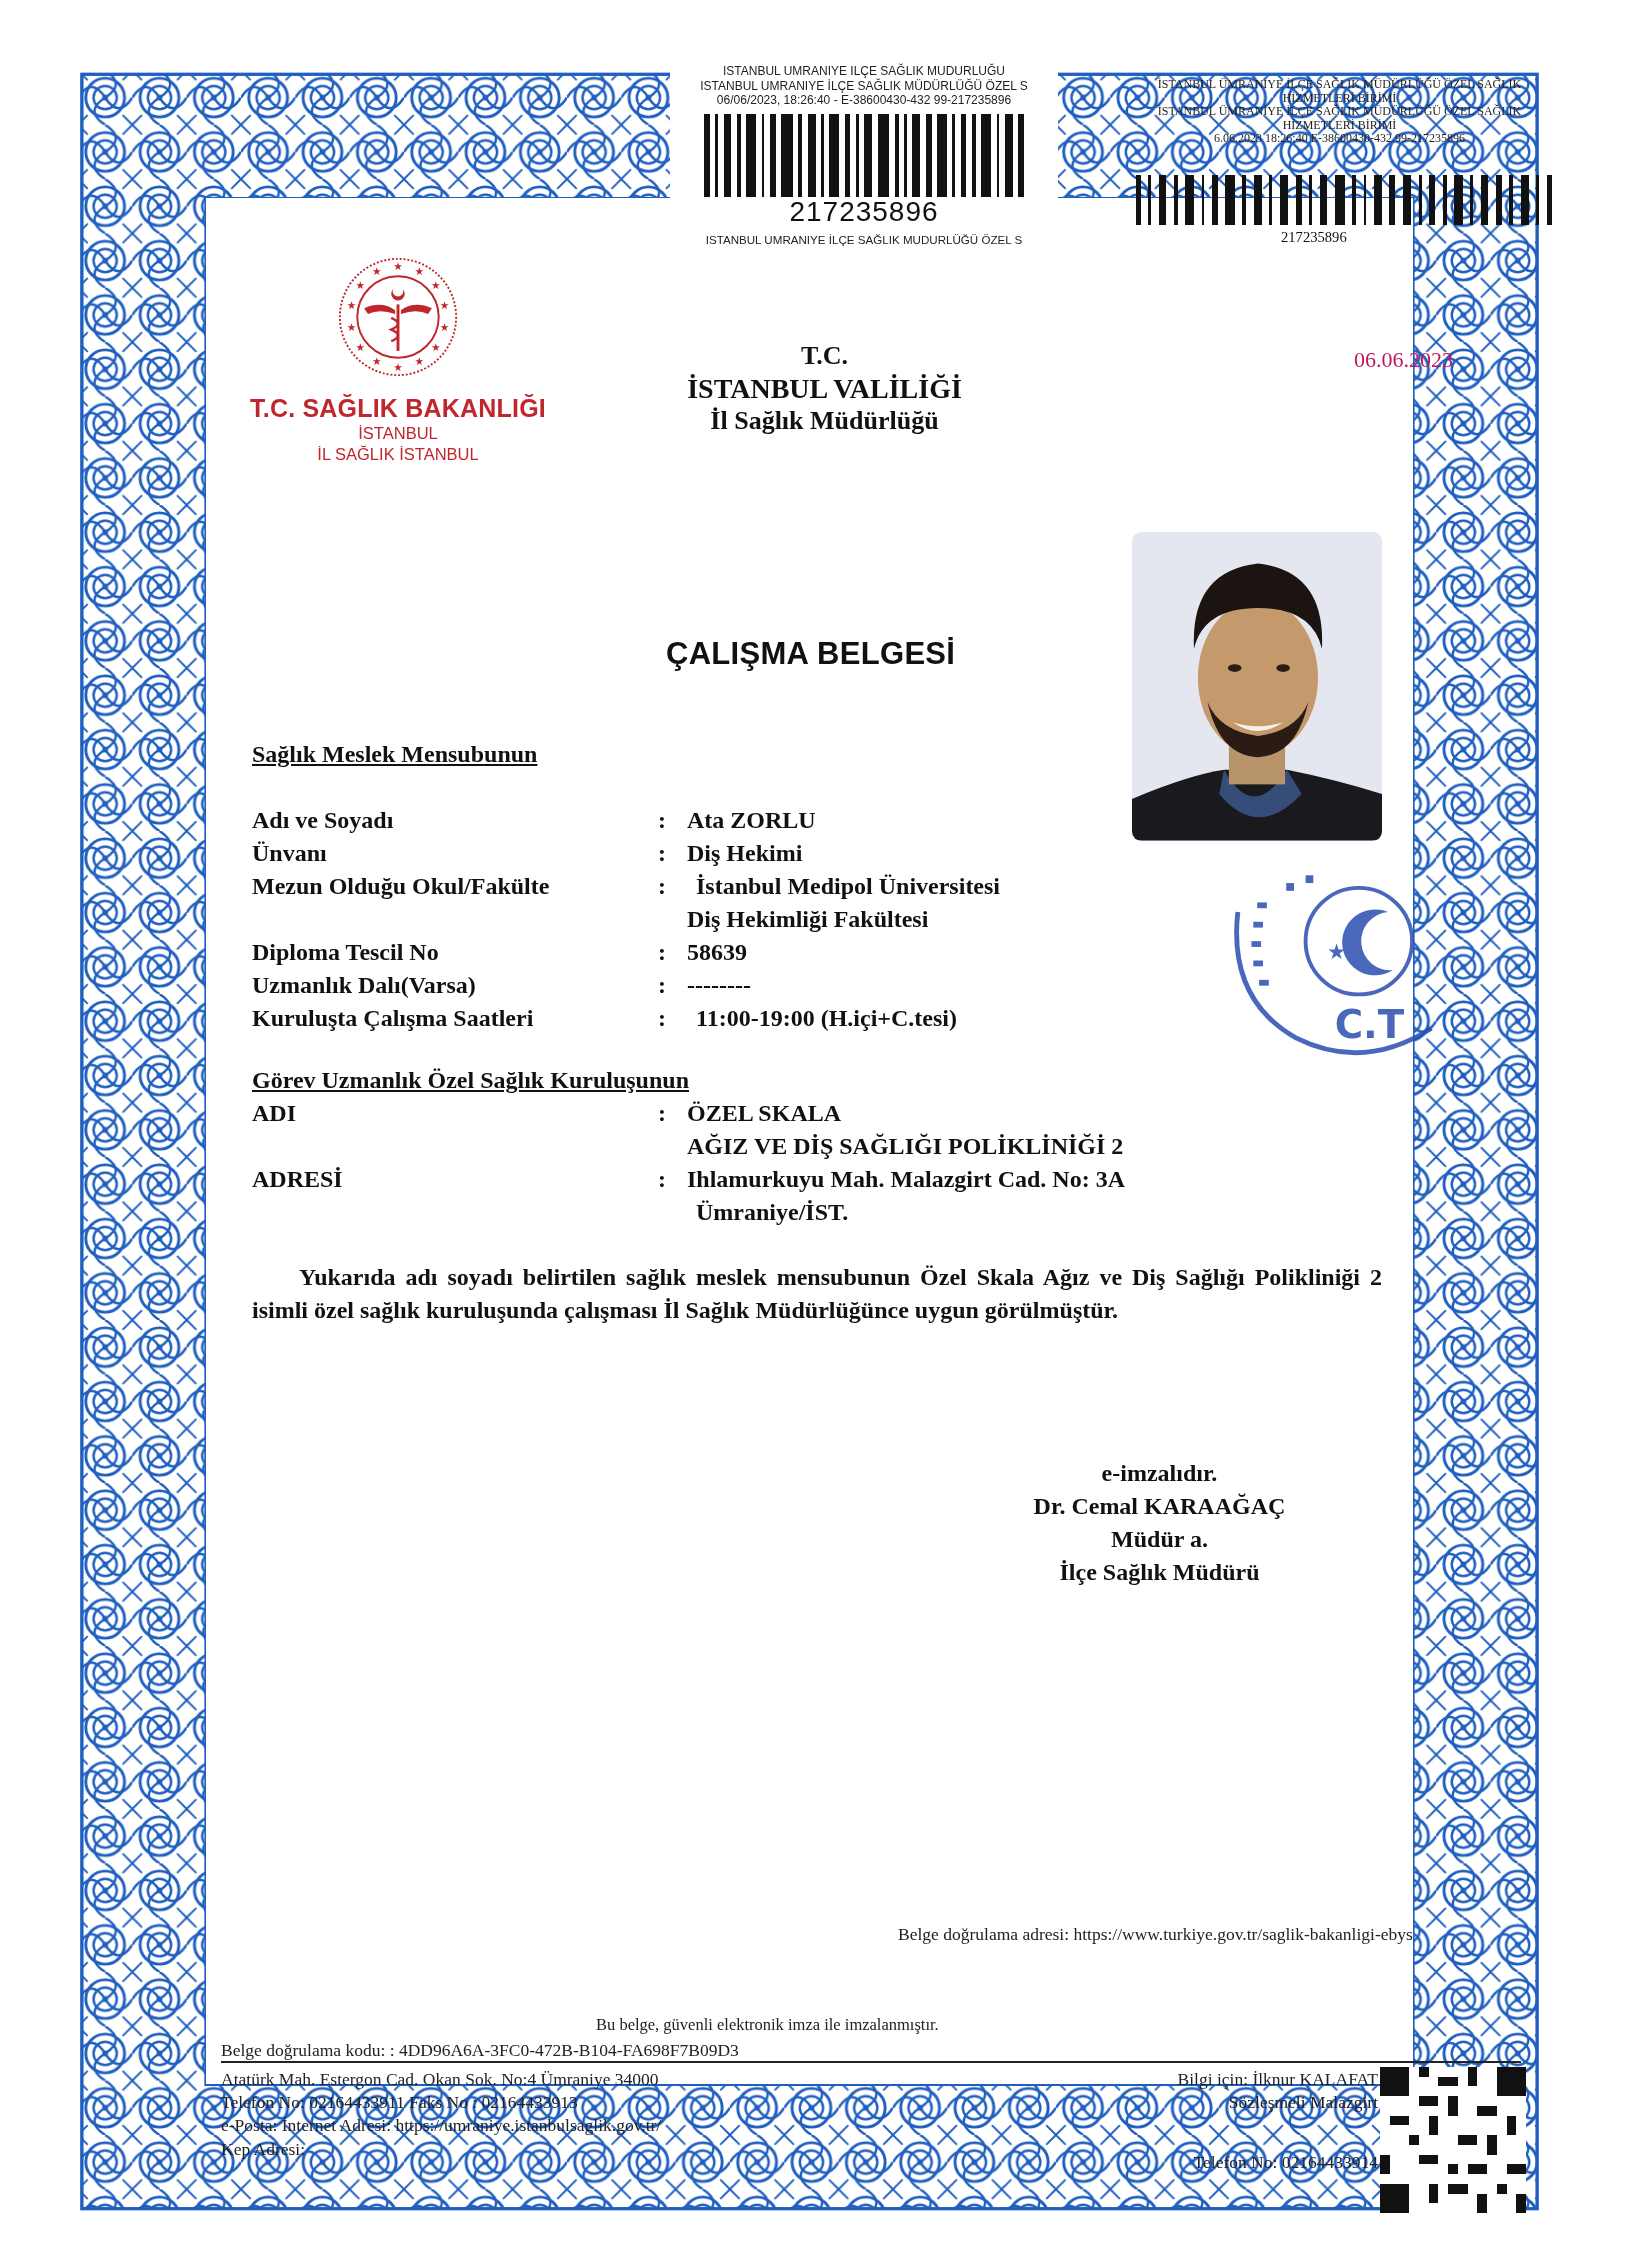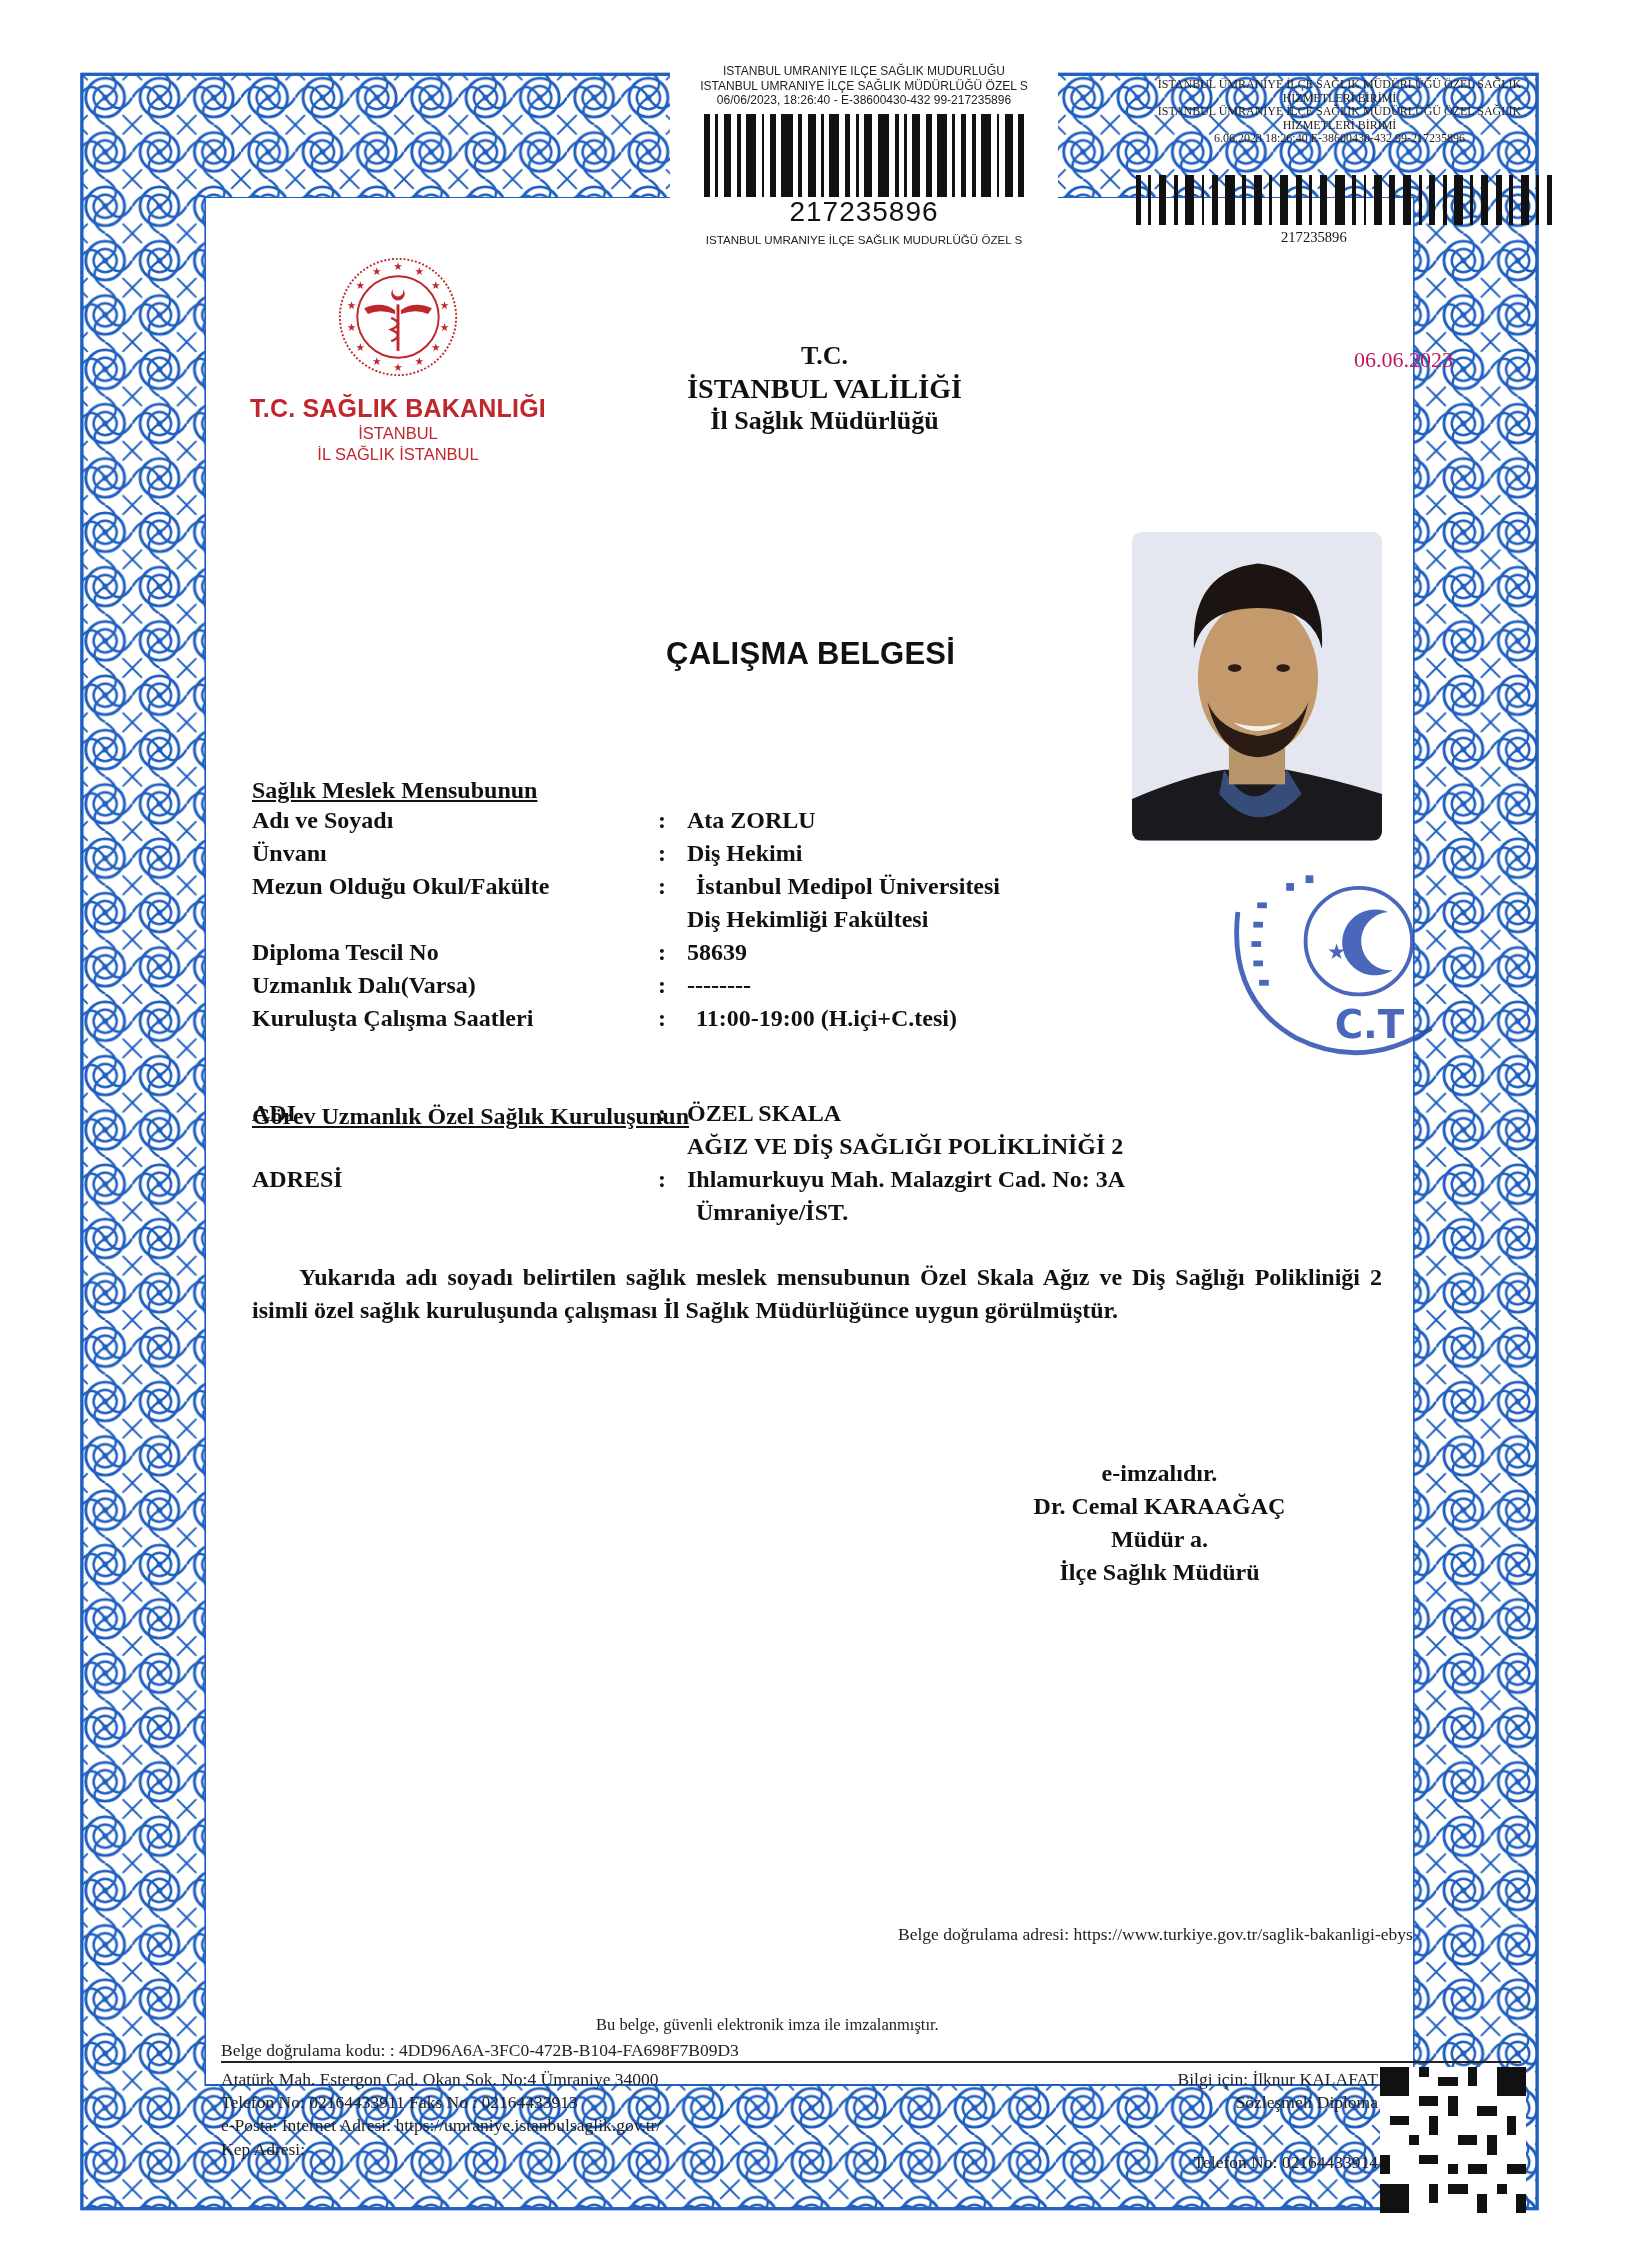--- a/index.html
+++ b/index.html
@@ -35,21 +35,21 @@
     .heading .a { font-size:26px; line-height:32px; }
     .heading .b { font-size:28px; line-height:33px; }
     .heading .c { font-size:26px; line-height:32px; }
 
     .date { left:1354px; top:347px; font-size:22px; color:#be185d; }
 
     .photo { left:1132px; top:532px; width:250px; height:309px; border-radius:9.7px; overflow:hidden; background:linear-gradient(#e7e9f1,#dfe3ee); }
 
     .doc-title { left:666px; top:636px; font-family:"Liberation Sans", sans-serif; font-weight:bold; font-size:31px; letter-spacing:0.3px; }
 
-    .section-h { font-weight:bold; font-size:24px; text-decoration:underline;margin-top:36px; }
+    .section-h { font-weight:bold; font-size:24px; text-decoration:underline; }
 
     .row { position:absolute; left:252px; font-weight:bold; font-size:24px; line-height:27px; white-space:nowrap; }
     .row .lbl { position:absolute; left:0; }
     .row .col { position:absolute; left:406px; }
     .row .val { position:absolute; left:435px; }
 
     .para { left:252px; top:1261px; width:1130px; font-weight:bold; font-size:24px; line-height:33px; text-indent:47px; text-align:justify; }
 
     .sig { left:980px; top:1457px; width:359px; text-align:center; font-weight:bold; font-size:24px; line-height:33px; }
 
@@ -304,21 +304,21 @@
 <div class="abs footer" style="left:596px;top:2015px;">Bu belge, güvenli elektronik imza ile imzalanmıştır.</div>
 <div class="abs footer" style="left:221px;top:2040px;font-size:17.5px;">Belge doğrulama kodu:  : 4DD96A6A-3FC0-472B-B104-FA698F7B09D3</div>
 <div class="abs footer" style="left:898px;top:1924px;font-size:17.5px;">Belge doğrulama adresi: https://www.turkiye.gov.tr/saglik-bakanligi-ebys</div>
 <div class="abs hr"></div>
 <div class="abs footer" style="left:221px;top:2069px;font-size:17.5px;">Atatürk Mah. Estergon Cad. Okan Sok. No:4 Ümraniye 34000</div>
 <div class="abs footer" style="left:221px;top:2092px;font-size:17.5px;">Telefon No: 02164433911 Faks No : 02164433913</div>
 <div class="abs footer" style="left:221px;top:2115px;font-size:17.5px;">e-Posta:  İnternet Adresi: https://umraniye.istanbulsaglik.gov.tr/</div>
 <div class="abs footer" style="left:221px;top:2139px;font-size:17.5px;text-align:center;">Kep Adresi:</div>
 
 <div class="abs footer" style="left:1155px;top:2069px;font-size:17.5px;width:223px;text-align:right;">Bilgi için: İlknur KALAFAT</div>
-<div class="abs footer" style="left:1155px;top:2092px;font-size:17.5px;width:223px;text-align:right;">Sözleşmeli Diploma</div>
+<div class="abs footer" style="left:1155px;top:2092px;font-size:17.5px;width:223px;text-align:right;">Sözleşmeli Malazgirt</div>
 <div class="abs footer" style="left:1155px;top:2152px;font-size:17.5px;width:223px;text-align:right;">Telefon No: 02164433914</div>
 
 <div class="abs qr">
   <svg width="146" height="146" viewBox="0 0 15 15" shape-rendering="crispEdges">
     <rect width="15" height="15" fill="#fff"></rect>
     <g fill="#111">
       <rect x="0" y="0" width="3" height="3"></rect>
         <rect x="12" y="0" width="3" height="3"></rect>
         <rect x="0" y="12" width="3" height="3"></rect>
       <rect x="4" y="0" width="1" height="1"></rect>

